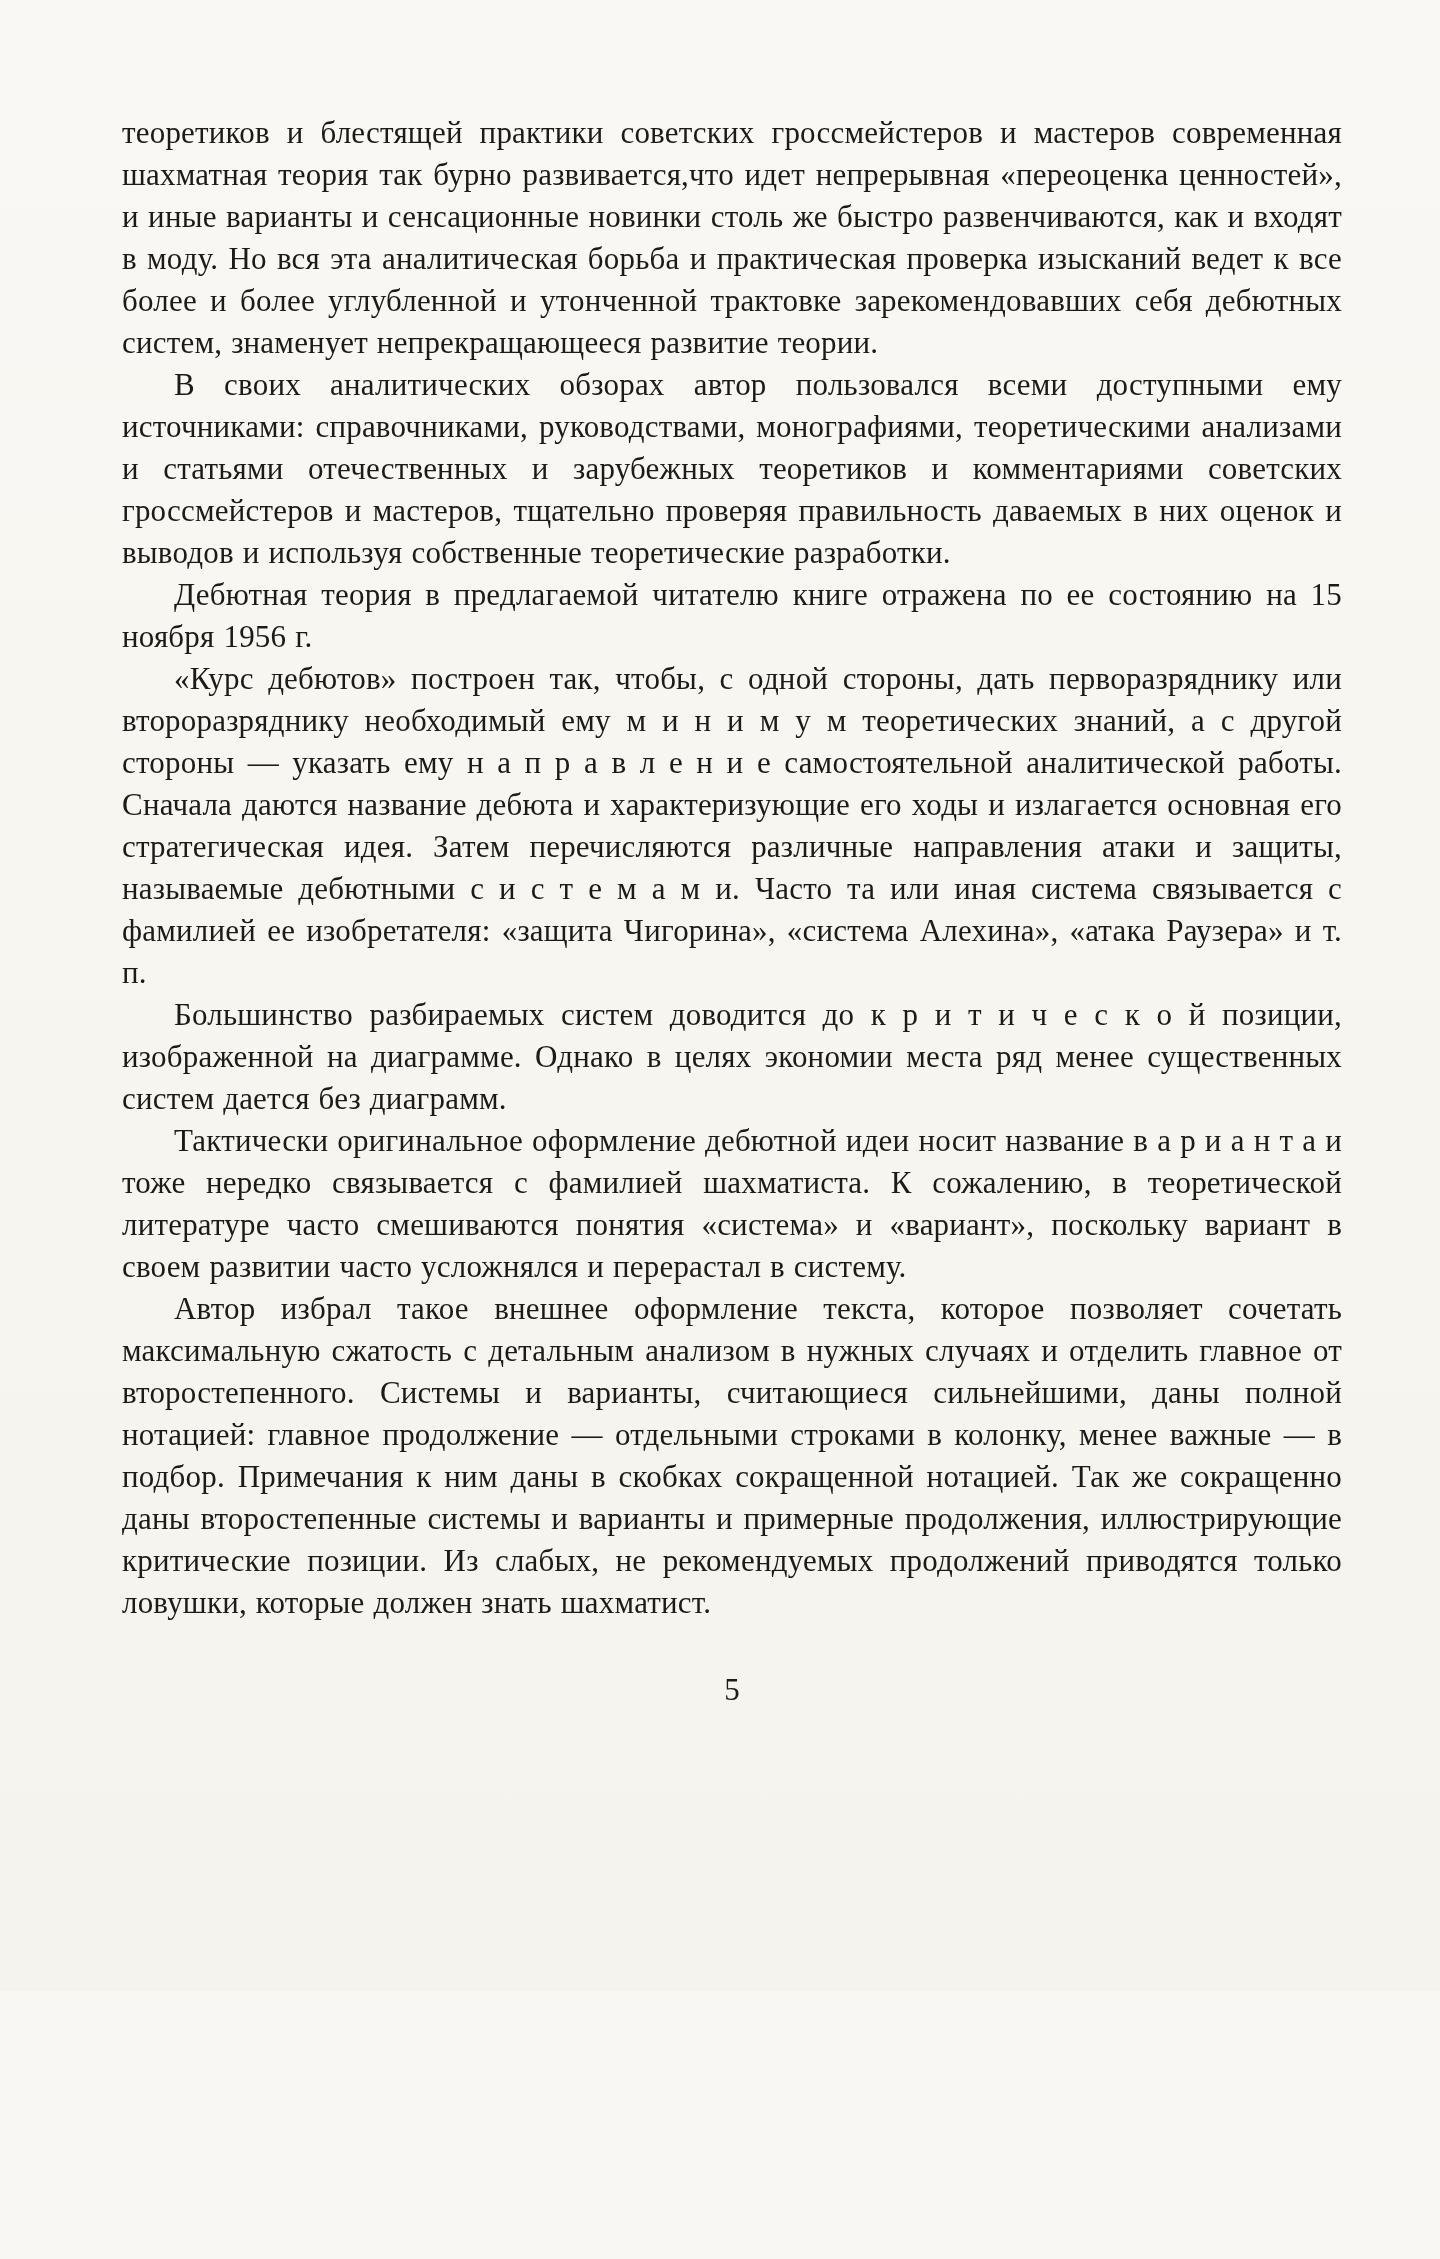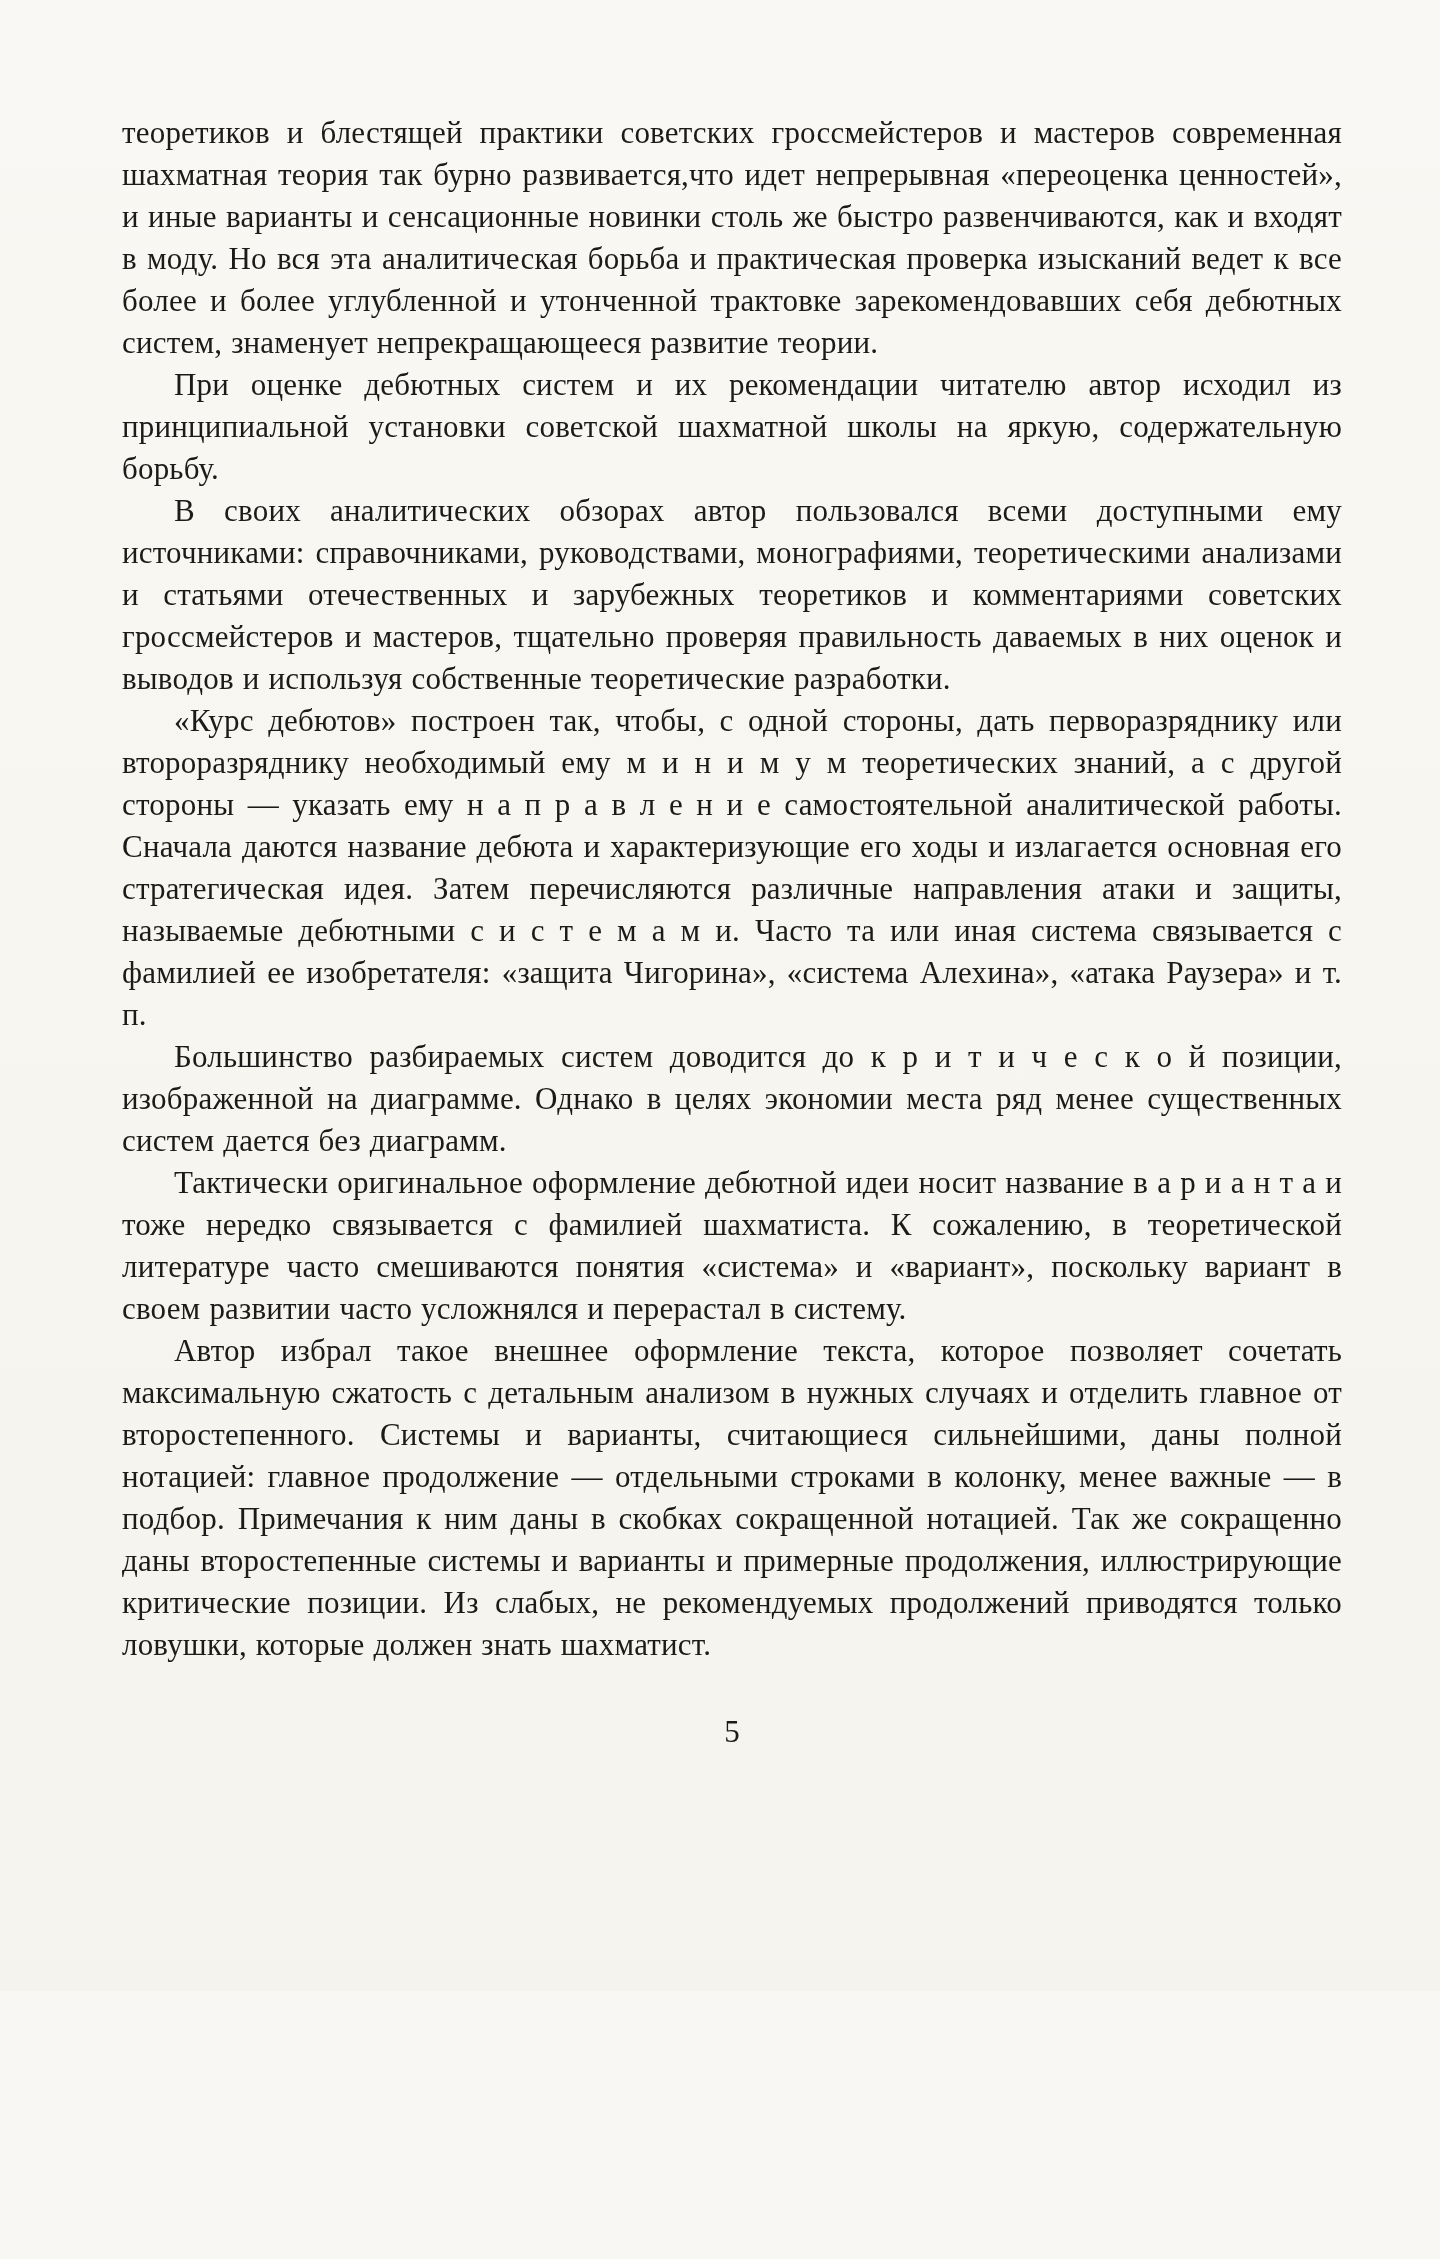--- a/index.html
+++ b/index.html
@@ -39,21 +39,21 @@
     line-height: 36px;
     color: #1c1b19;
   }
 </style>
 </head>
 <body>
 
 <div class="scan-page">
   <div class="text-block">
       <p>теоретиков и блестящей практики советских гроссмейстеров и мастеров современная шахматная теория так бурно развивается,что идет непрерывная «переоценка ценностей», и иные варианты и сенсационные новинки столь же быстро развенчиваются, как и входят в моду. Но вся эта аналитическая борьба и практическая проверка изысканий ведет к все более и более углубленной и утонченной трактовке зарекомендовавших себя дебютных систем, знаменует непрекращающееся развитие теории.</p>
-      <p class="indent">При оценке дебютных систем и их рекомендации читателю автор исходил из принципиальной установки советской шахматной школы на яркую, содержательную борьбу.</p>
       <p class="indent">В своих аналитических обзорах автор пользовался всеми доступными ему источниками: справочниками, руководствами, монографиями, теоретическими анализами и статьями отечественных и зарубежных теоретиков и комментариями советских гроссмейстеров и мастеров, тщательно проверяя правильность даваемых в них оценок и выводов и используя собственные теоретические разработки.</p>
+      <p class="indent">Дебютная теория в предлагаемой читателю книге отражена по ее состоянию на 15 ноября 1956 г.</p>
       <p class="indent">«Курс дебютов» построен так, чтобы, с одной стороны, дать перворазряднику или второразряднику необходимый ему м и н и м у м теоретических знаний, а с другой стороны — указать ему н а п р а в л е н и е самостоятельной аналитической работы. Сначала даются название дебюта и характеризующие его ходы и излагается основная его стратегическая идея. Затем перечисляются различные направления атаки и защиты, называемые дебютными с и с т е м а м и. Часто та или иная система связывается с фамилией ее изобретателя: «защита Чигорина», «система Алехина», «атака Раузера» и т. п.</p>
       <p class="indent">Большинство разбираемых систем доводится до к р и т и ч е с к о й позиции, изображенной на диаграмме. Однако в целях экономии места ряд менее существенных систем дается без диаграмм.</p>
       <p class="indent">Тактически оригинальное оформление дебютной идеи носит название в а р и а н т а и тоже нередко связывается с фамилией шахматиста. К сожалению, в теоретической литературе часто смешиваются понятия «система» и «вариант», поскольку вариант в своем развитии часто усложнялся и перерастал в систему.</p>
       <p class="indent">Автор избрал такое внешнее оформление текста, которое позволяет сочетать максимальную сжатость с детальным анализом в нужных случаях и отделить главное от второстепенного. Системы и варианты, считающиеся сильнейшими, даны полной нотацией: главное продолжение — отдельными строками в колонку, менее важные — в подбор. Примечания к ним даны в скобках сокращенной нотацией. Так же сокращенно даны второстепенные системы и варианты и примерные продолжения, иллюстрирующие критические позиции. Из слабых, не рекомендуемых продолжений приводятся только ловушки, которые должен знать шахматист.</p>
     </div>
   <div class="page-number">5</div>
 </div>
 
 </body></html>

